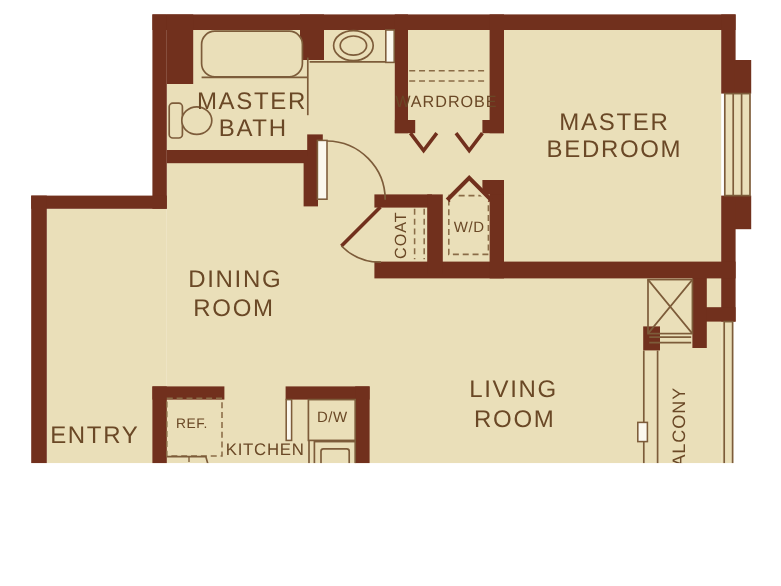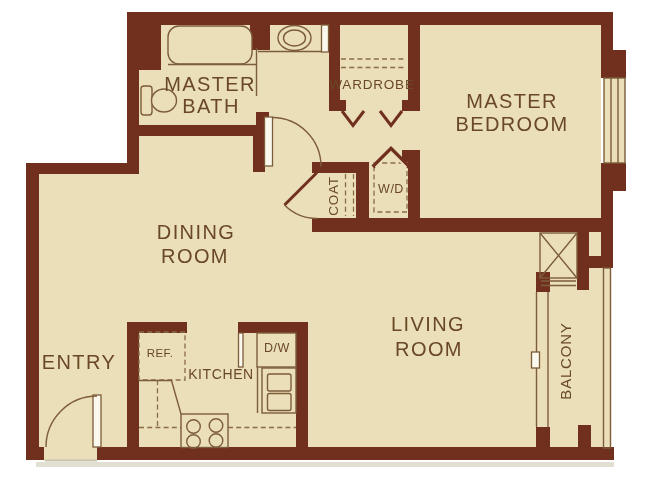--- a/index.html
+++ b/index.html
@@ -1,16 +1,16 @@
 <!DOCTYPE html>
 <html style="--c-background: #ffffff; --c-floor: #eadfb9; --c-wall: #71301d; --c-fixture-line: #7d5c3a; --c-dash-line: #8a6c47; --c-label-text: #6a4826; --c-door-fill: #fbf8ee; --c-shadow: #c9c2ad;"><head>
 <meta charset="utf-8">
 <style>
   html,body{margin:0;padding:0;background:var(--c-background,#fff);}
-  .stage{position:relative;width:651px;height:488px;background:var(--c-background,#fff);overflow:hidden;}
+  .stage{position:relative;width:651px;height:386px;background:var(--c-background,#fff);overflow:hidden;}
   svg{display:block;}
   .wall{fill:var(--c-wall);}
   .floor{fill:var(--c-floor);}
   .fline{fill:none;stroke:var(--c-fixture-line);stroke-width:1.4px;}
   .ffill{fill:var(--c-floor);stroke:var(--c-fixture-line);stroke-width:1.4px;}
   .fwhite{fill:var(--c-door-fill);stroke:var(--c-fixture-line);stroke-width:1.3px;}
   .dash{fill:none;stroke:var(--c-dash-line);stroke-width:1.3px;stroke-dasharray:5 3.2;}
   .wstroke{fill:none;stroke:var(--c-wall);stroke-width:3px;}
   .wstroke4{fill:none;stroke:var(--c-wall);stroke-width:4.4px;}
   .ovl{fill:none;stroke:var(--c-floor);stroke-width:1.8px;}

